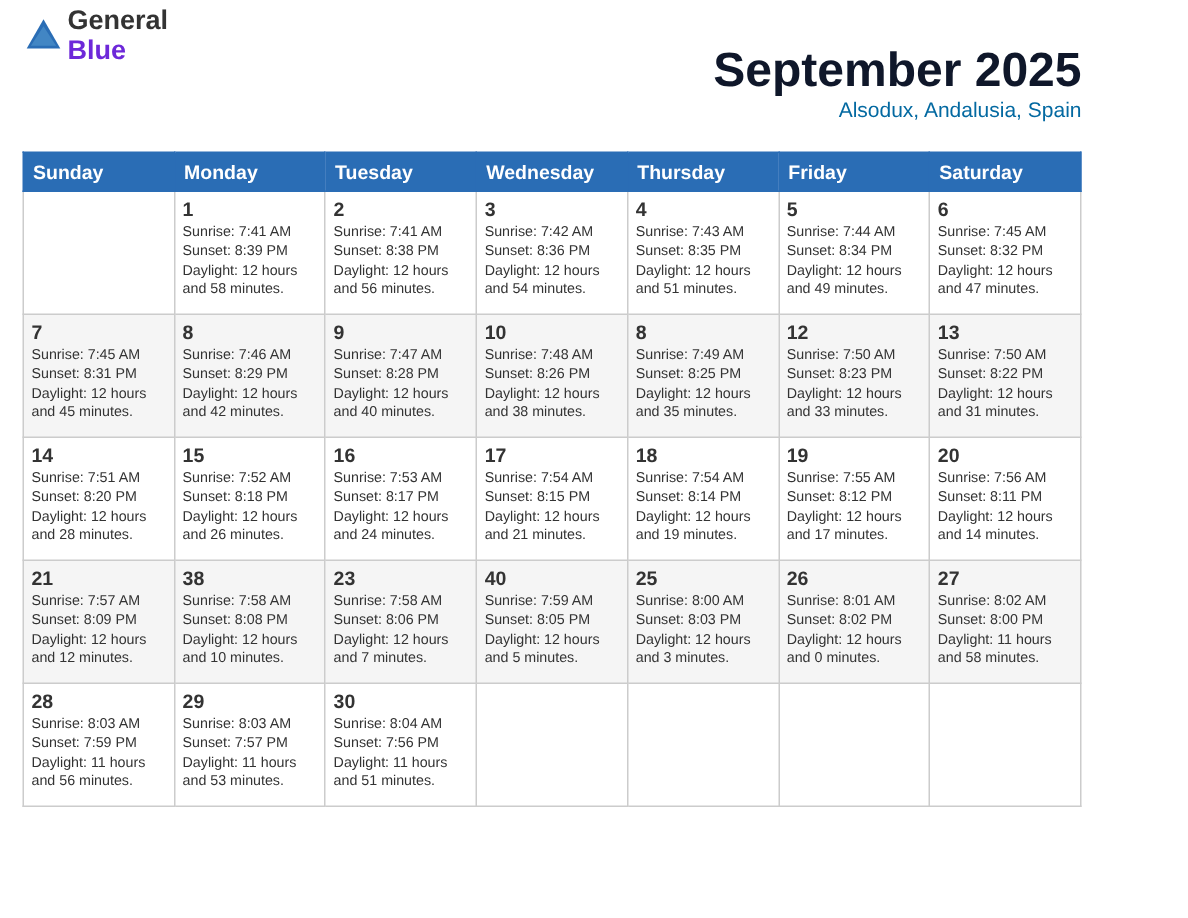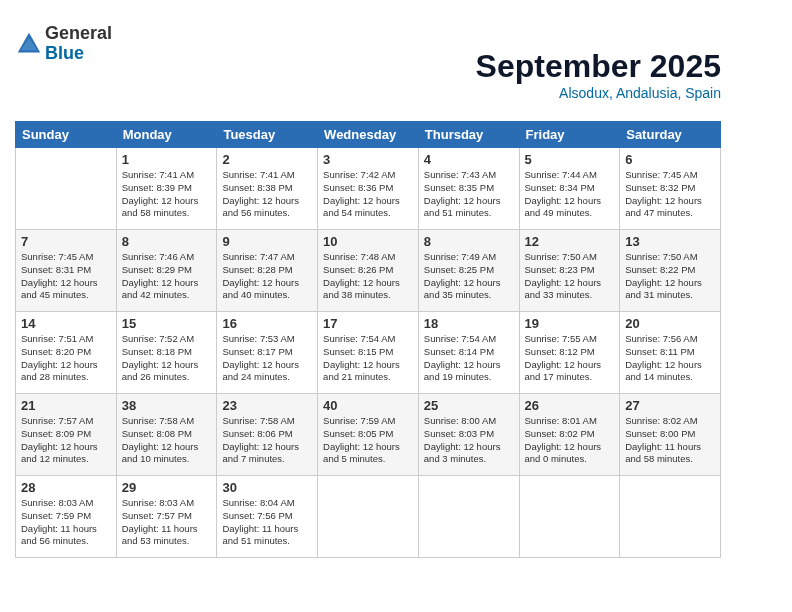--- a/index.html
+++ b/index.html
@@ -6,21 +6,21 @@
     body {
       width: 792px;
       height: 612px;
       font-family: Arial, Helvetica, sans-serif;
       background: #fff;
       overflow: hidden;
     }
     .page {
       width: 736px;
       height: 612px;
-      padding: 20px 15px;
+      padding: 0 15px;
     }
     .header {
       display: flex;
       align-items: flex-start;
       justify-content: space-between;
       margin-bottom: 8px;
     }
     .logo {
       display: flex;
       align-items: center;
@@ -32,21 +32,21 @@
       line-height: 1.1;
     }
     .logo-general {
       font-size: 18px;
       font-weight: bold;
       color: #333;
     }
     .logo-blue {
       font-size: 18px;
       font-weight: bold;
-      color: #0369a1;
+      color: #6d28d9;
     }
     .logo-icon {
       width: 28px;
       height: 28px;
       margin-right: 2px;
     }
     .title-block {
       text-align: right;
     }
     .month-title {

